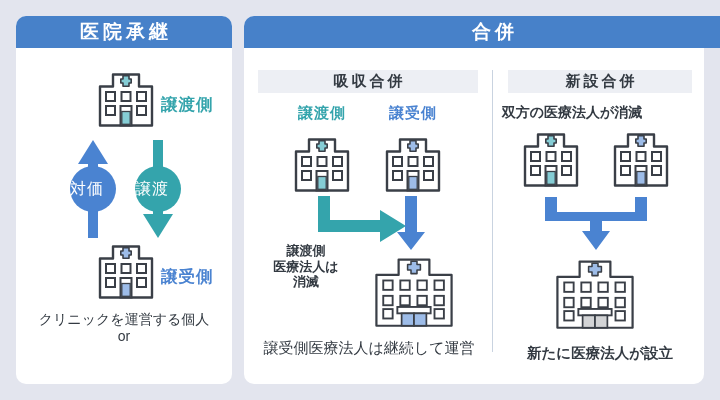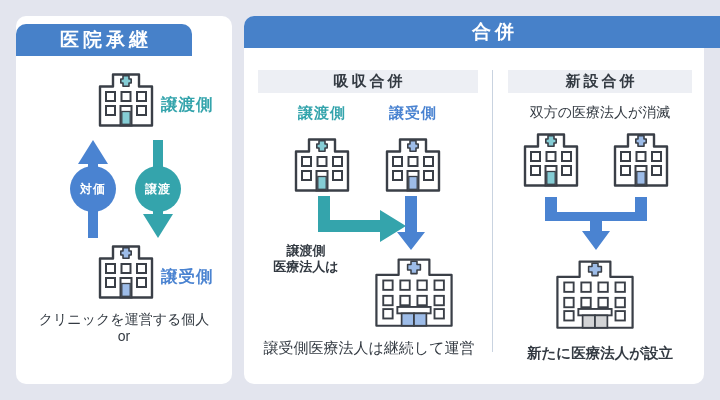--- a/index.html
+++ b/index.html
@@ -16,32 +16,32 @@
   }
   *{margin:0;padding:0;box-sizing:border-box}
   body{font-family:"Liberation Sans","DejaVu Sans",sans-serif;background:#fff}
   .canvas{position:relative;width:720px;height:400px;background:var(--bg);overflow:hidden}
   .card{position:absolute;background:#fff;border-radius:10px}
   .card.left{left:16px;top:16px;width:216px;height:368px}
   .card.right{left:244px;top:16px;width:460px;height:368px}
   .card-header{position:absolute;height:32px;background:var(--header-blue);
     border-radius:10px 10px 0 0;display:flex;align-items:center;justify-content:center;
     color:#fff;font-weight:bold;font-size:19px;letter-spacing:4px;text-indent:4px}
-  .hdr-left{left:16px;top:24px;width:176px}
+  .hdr-left{left:16px;top:16px;width:216px}
   .hdr-right{left:244px;top:16px;width:498px}
   .abs{position:absolute}
   .hosp{display:block}
   .hosp-teal{--cross:var(--teal-light);--door:var(--teal-light)}
   .hosp-blue{--cross:var(--blue-light);--door:var(--blue-light)}
   .hosp-gray{--cross:var(--blue-light);--door:var(--gray-light)}
   .side-label{font-size:16.5px;font-weight:bold;letter-spacing:1px;white-space:nowrap}
   .teal-text{color:var(--teal)}
   .blue-text{color:var(--blue)}
   .circle{width:46px;height:46px;border-radius:50%;display:flex;align-items:center;
-    justify-content:center;color:#fff;font-size:12px;font-weight:bold;letter-spacing:1px}
+    justify-content:flex-start;color:#fff;font-size:16px;font-weight:normal;letter-spacing:1px}
   .circle.blue{background:var(--blue)}
   .circle.teal{background:var(--teal)}
   .lp-hospA{left:97px;top:72px}
   .lp-labelA{left:161px;top:94px}
   .lp-arrow-up{left:75px;top:140px}
   .lp-arrow-down{left:140px;top:140px}
   .lp-circleA{left:70px;top:166px}
   .lp-circleB{left:135px;top:166px}
   .lp-hospB{left:97px;top:244px}
   .lp-labelB{left:161px;top:266px}
@@ -58,22 +58,22 @@
   .ab-labelR{left:363px;top:104px}
   .ab-hospL{left:293px;top:137px}
   .ab-hospR{left:384px;top:137px}
   .ab-arrow-teal{left:318px;top:196px}
   .ab-arrow-blue{left:397px;top:196px}
   .ab-note{left:258px;top:243px;width:96px;text-align:center;font-size:13px;
     font-weight:bold;color:var(--text);line-height:15.5px}
   .ab-bighosp{left:373px;top:256px}
   .ab-caption{left:250px;top:339px;width:238px;text-align:center;font-size:15px;
     font-weight:normal;color:var(--text)}
-  .ne-note{left:500px;top:104px;width:200px;text-align:center;font-size:14px;
-    font-weight:normal;color:var(--text)}
+  .ne-note{left:472px;top:104px;width:200px;text-align:center;font-size:14px;
+    font-weight:bold;color:var(--text)}
   .ne-hospL{left:522px;top:132px}
   .ne-hospR{left:612px;top:132px}
   .ne-arrow{left:545px;top:197px}
   .ne-bighosp{left:554px;top:258px}
   .ne-caption{left:500px;top:344px;width:200px;text-align:center;font-size:14.5px;
     font-weight:bold;color:var(--text)}
 </style>
 </head>
 <body>
 
@@ -167,20 +167,21 @@
   <svg class="abs ab-arrow-teal" width="90" height="48" viewBox="0 0 90 48">
     <path d="M0,0 H12 V24 H62 V14 L88,30 L62,46 V36 H0 Z" fill="var(--teal)"></path>
   </svg>
   <svg class="abs ab-arrow-blue" width="28" height="54" viewBox="0 0 28 54">
     <path d="M8,0 H20 V36 H28 L14,54 L0,36 H8 Z" fill="var(--blue)"></path>
   </svg>
 
   <div class="abs ab-note">
     <div>譲渡側</div>
     <div>医療法人は</div>
+    <div>消滅</div>
   </div>
 
   <svg class="abs hosp hosp-blue ab-bighosp" width="82" height="72">
       <use href="#hosp-l"></use>
     </svg>
   <div class="abs ab-caption">譲受側医療法人は継続して運営</div>
 
   <div class="abs subheader ne-subheader">
     <span>新設合併</span>
   </div>

